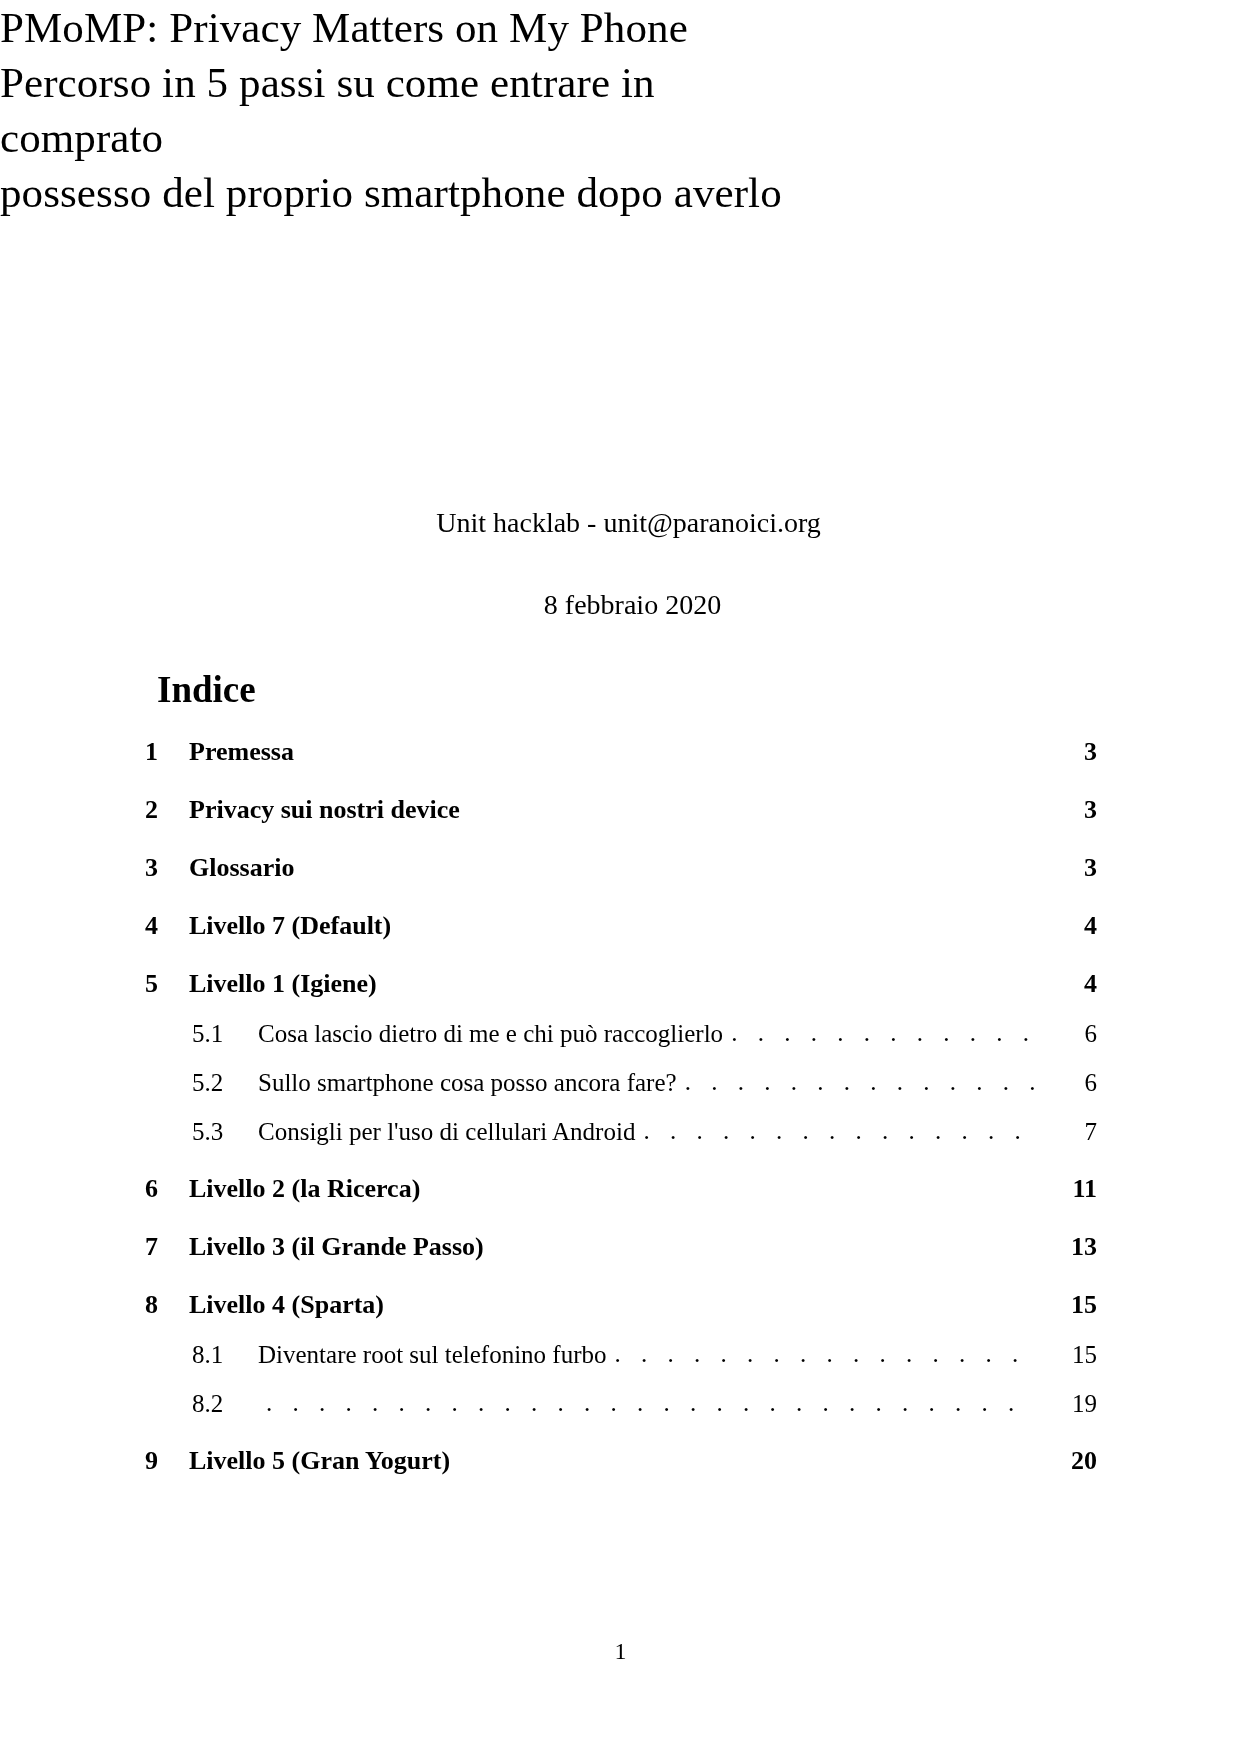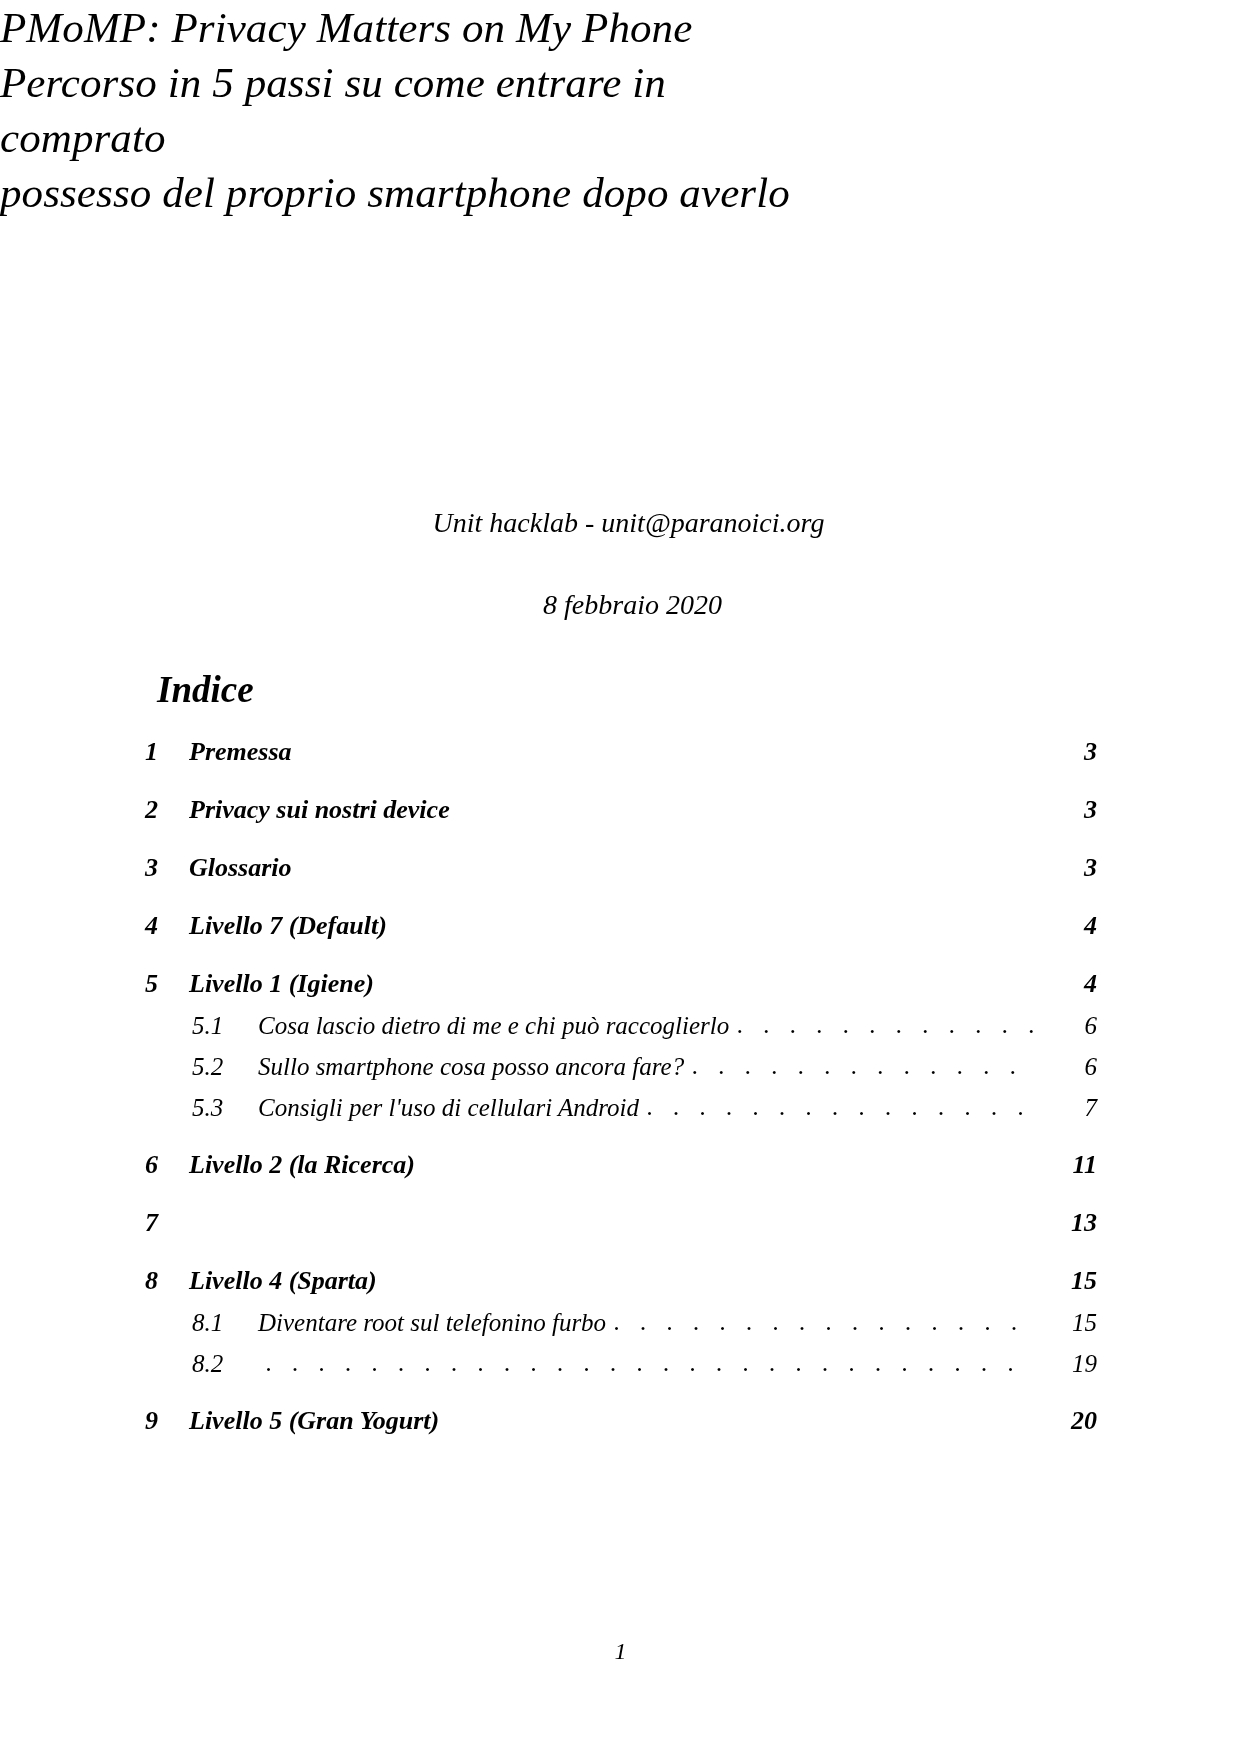--- a/index.html
+++ b/index.html
@@ -15,21 +15,20 @@
     color: #000000;
     overflow: hidden;
   }
 
   .page {
     position: absolute;
     left: 0; top: 0;
     width: 1008px;
     height: 1754px;
     box-sizing: border-box;
-    font-style: italic;
   }
   .doc-title {
     font-size: 43px;
     line-height: 55px;
     font-weight: normal;
     letter-spacing: 0.1px;
     margin: 0;
     padding: 0;
   }
   .doc-title .tline { display: block; }
@@ -94,21 +93,21 @@
   }
   .toc-row.level-section:first-child {
     margin-top: 0;
   }
 
   
   .toc-row.level-sub {
     font-weight: normal;
     font-size: 25px;
     line-height: 31px;
-    margin-top: 10px;
+    margin-top: 18px;
     padding-left: 47px;
   }
 
   .toc-num {
     flex: 0 0 auto;
     text-align: left;
   }
   .toc-row.level-section .toc-num { width: 44px; }
   .toc-row.level-sub .toc-num { width: 66px; }
 
@@ -216,20 +215,21 @@
         <span class="toc-page">7</span>
       </div>
       <div class="toc-row level-section">
         <span class="toc-num">6</span>
         <span class="toc-title">Livello 2 (la Ricerca)</span>
         <span class="toc-leader"></span>
         <span class="toc-page">11</span>
       </div>
       <div class="toc-row level-section">
         <span class="toc-num">7</span>
+        <span class="toc-title">Livello 3 (il Grande Passo)</span>
         <span class="toc-leader"></span>
         <span class="toc-page">13</span>
       </div>
       <div class="toc-row level-section">
         <span class="toc-num">8</span>
         <span class="toc-title">Livello 4 (Sparta)</span>
         <span class="toc-leader"></span>
         <span class="toc-page">15</span>
       </div>
       <div class="toc-row level-sub">

